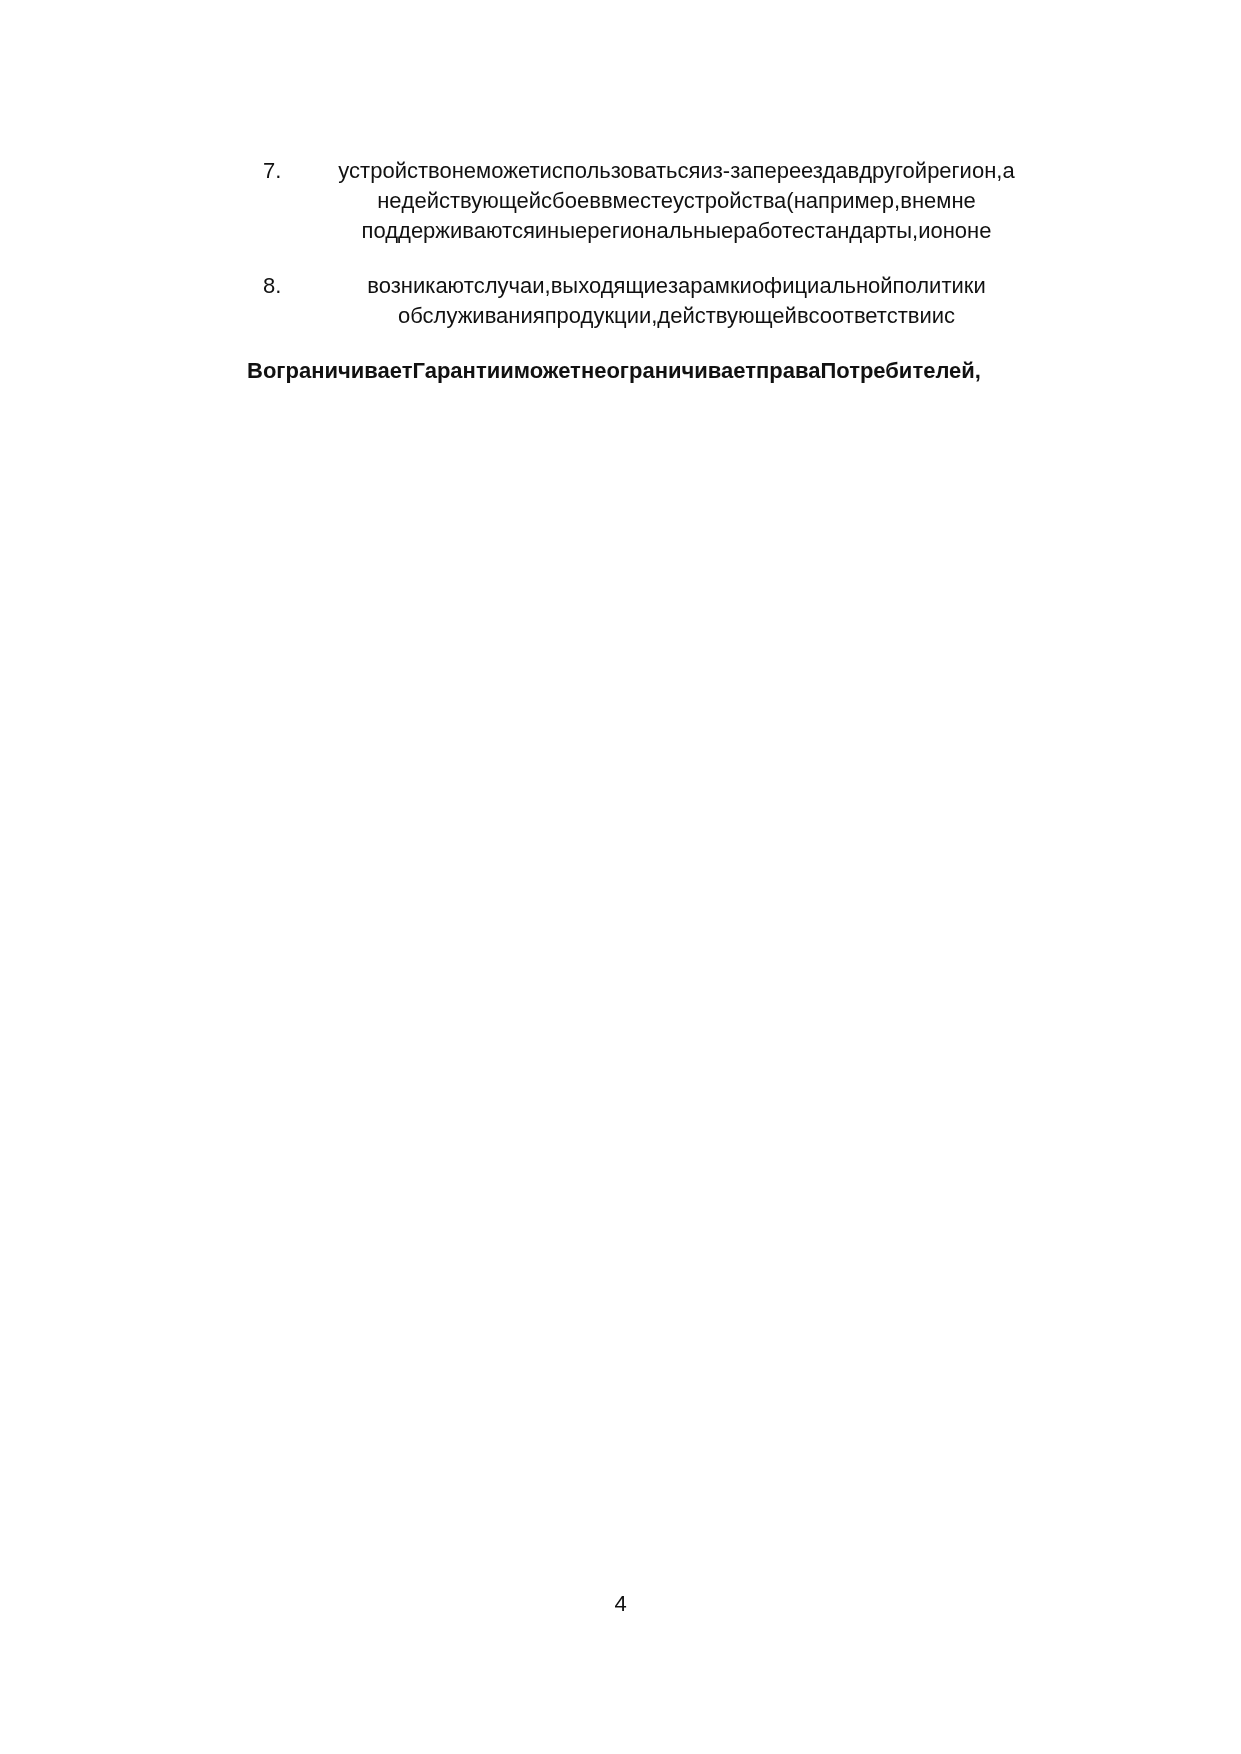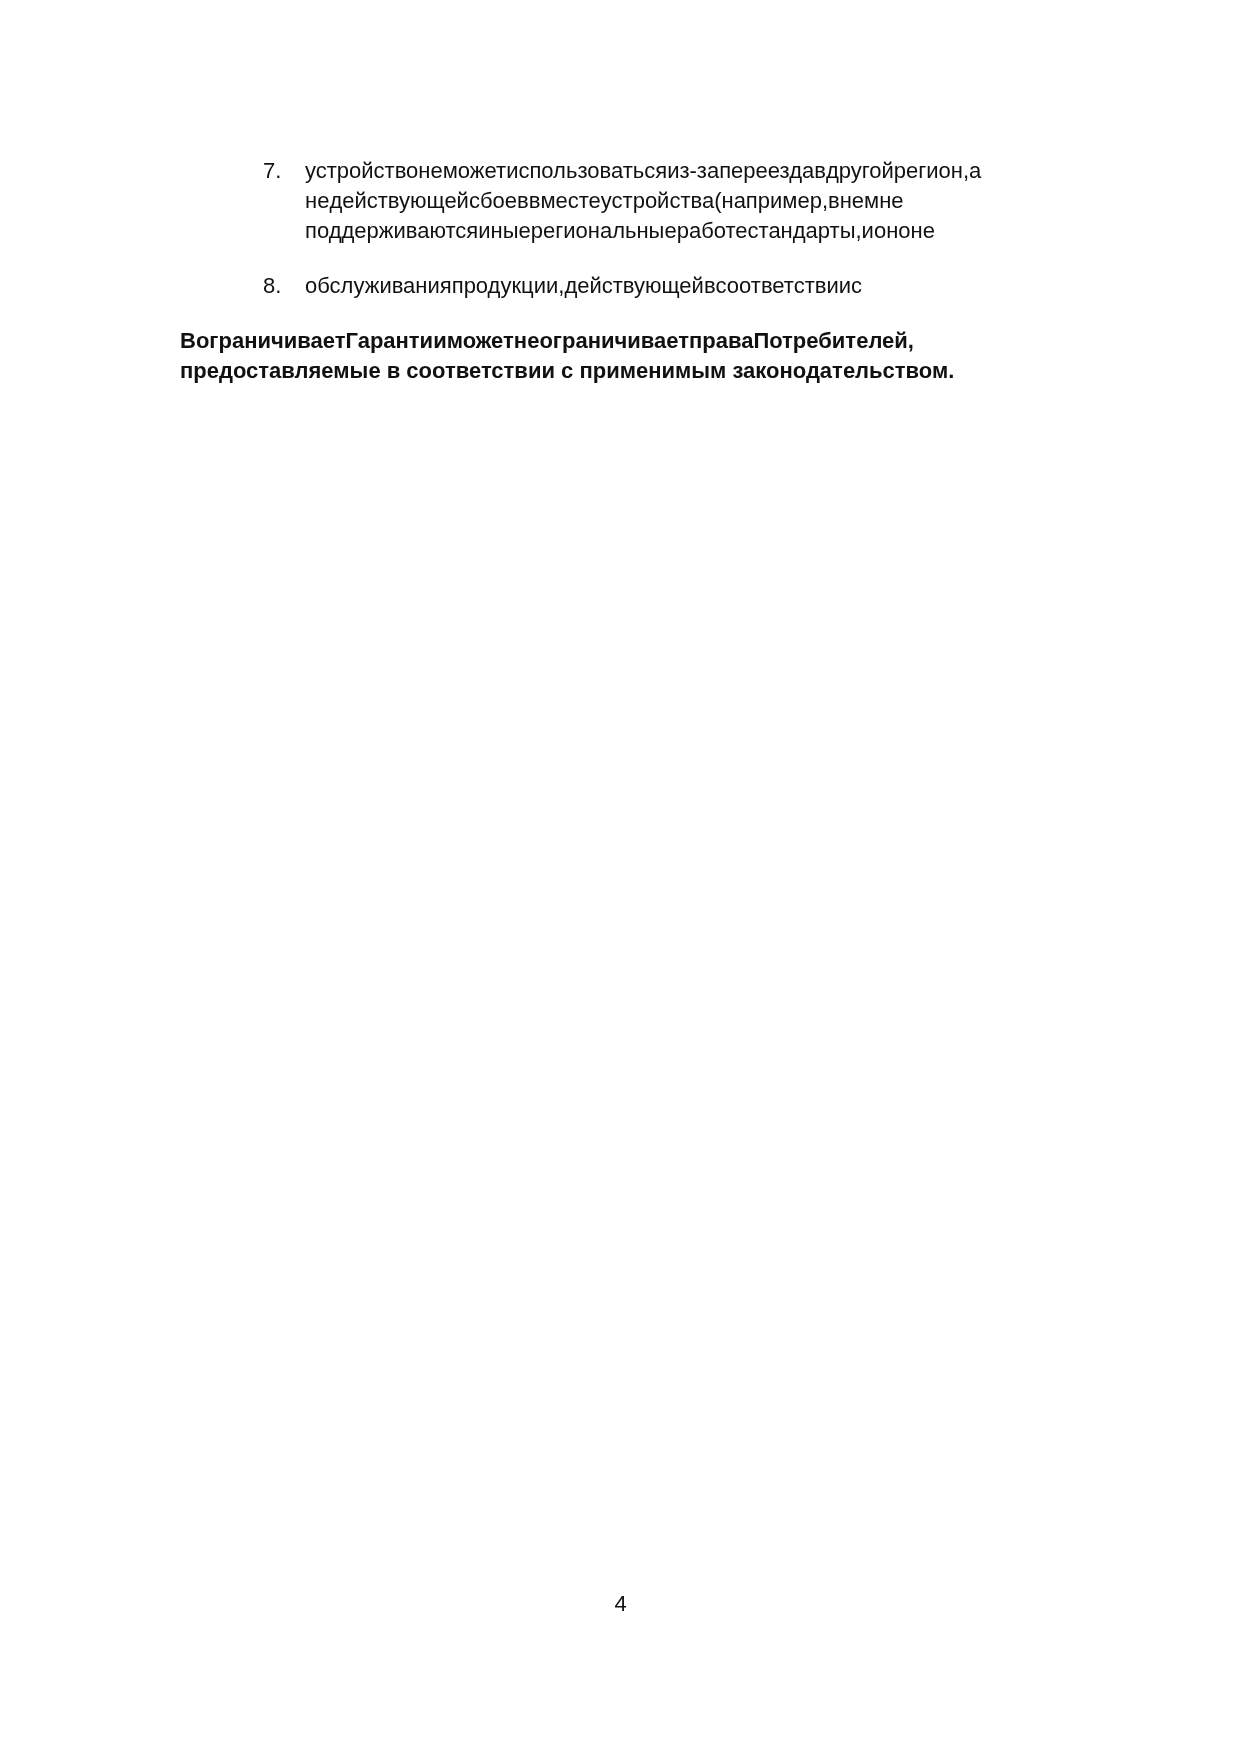--- a/index.html
+++ b/index.html
@@ -31,21 +31,21 @@
     margin-left: 83px;
     width: 42px;
   }
   .item-body {
     flex: 1 1 auto;
     min-width: 0;
   }
   
   .jline {
     display: flex;
-    justify-content: flex-start;
+    justify-content: center;
     height: 30px;
     line-height: 30px;
     white-space: nowrap;
   }
   .jline span { flex: none; }
   .lline {
     height: 30px;
     line-height: 30px;
     white-space: nowrap;
   }
@@ -107,20 +107,29 @@
             <span>оно</span>
             <span>не</span>
           </div>
       </div>
     </div>
 
     <div class="list-item">
       <div class="item-number">8.</div>
       <div class="item-body">
         <div class="jline">
+            <span>возникают</span>
+            <span>случаи,</span>
+            <span>выходящие</span>
+            <span>за</span>
+            <span>рамки</span>
+            <span>официальной</span>
+            <span>политики</span>
+          </div>
+        <div class="jline">
             <span>обслуживания</span>
             <span>продукции,</span>
             <span>действующей</span>
             <span>в</span>
             <span>соответствии</span>
             <span>с</span>
           </div>
       </div>
     </div>
 
@@ -128,19 +137,18 @@
       <div class="jline">
           <span>В</span>
           <span>ограничивает</span>
           <span>Гарантии</span>
           <span>может</span>
           <span>не</span>
           <span>ограничивает</span>
           <span>права</span>
           <span>Потребителей,</span>
         </div>
-      <div class="lline">предоставляемые в соответствии с применимым законодательством.</div>
     </div>
 
   </div>
 
   <div class="page-number">4</div>
 </div>
 
 </body></html>

